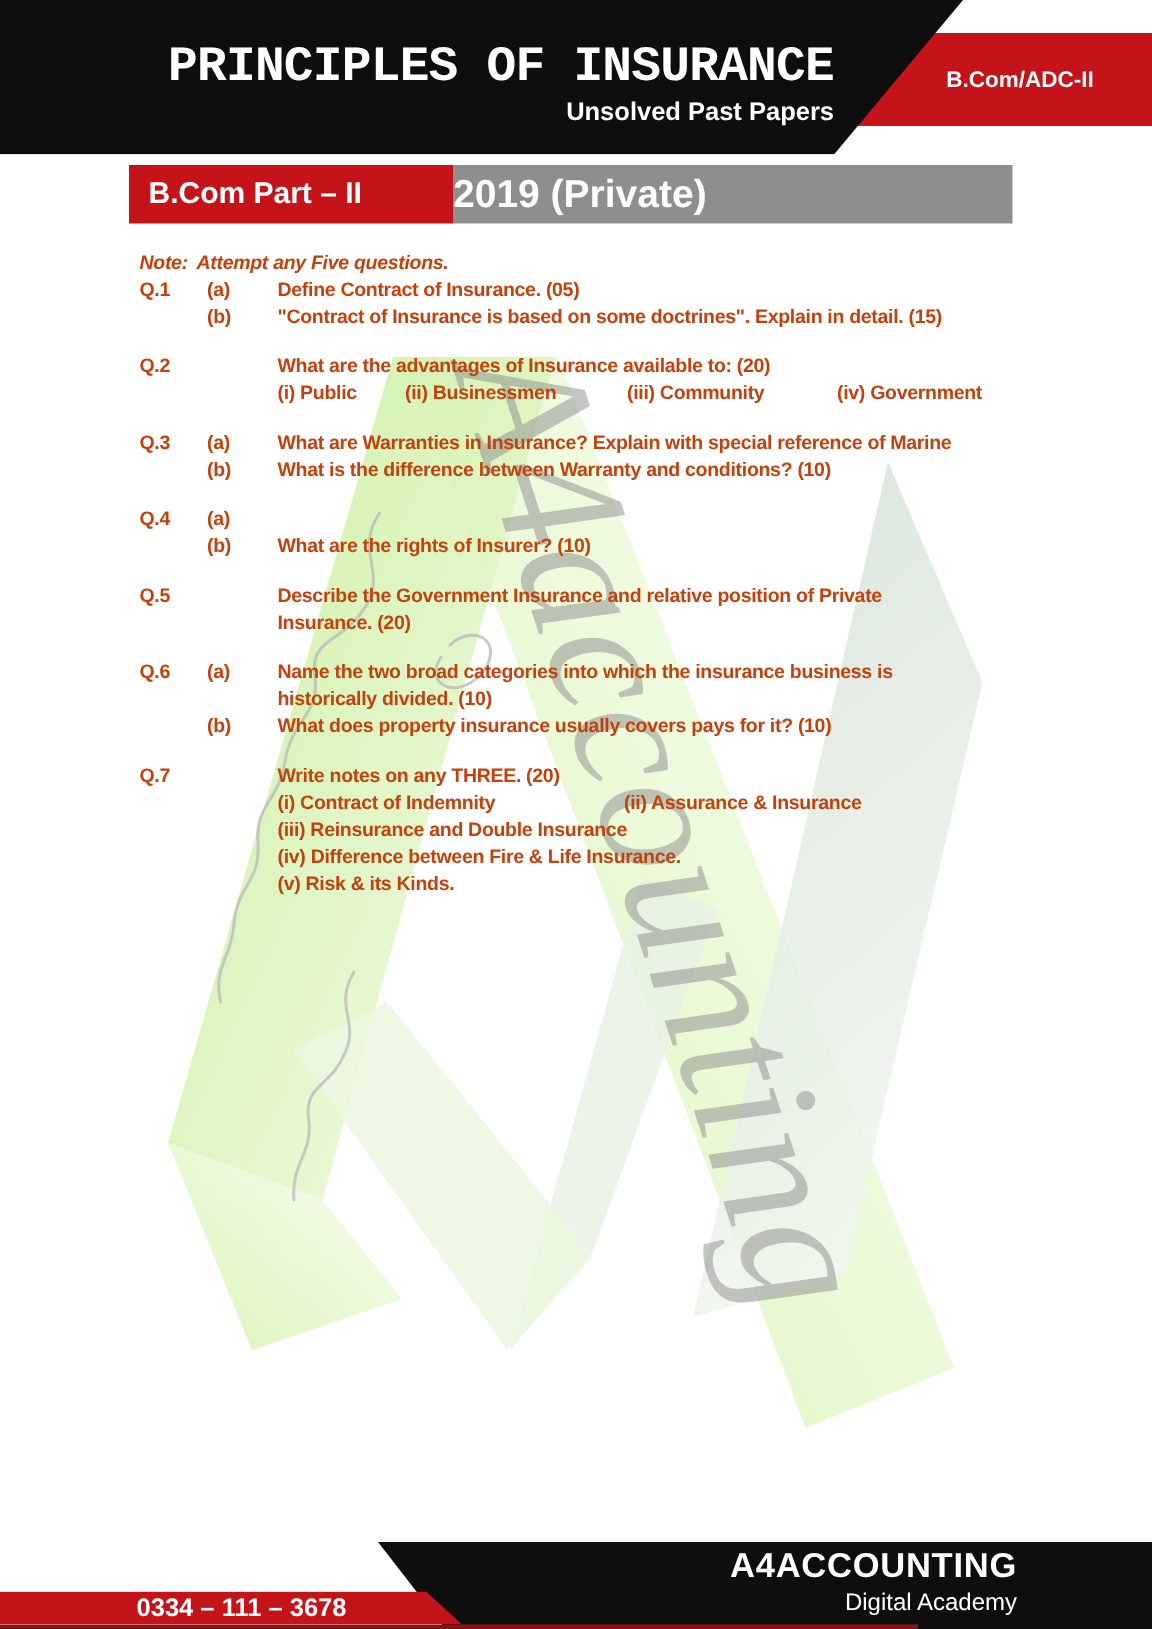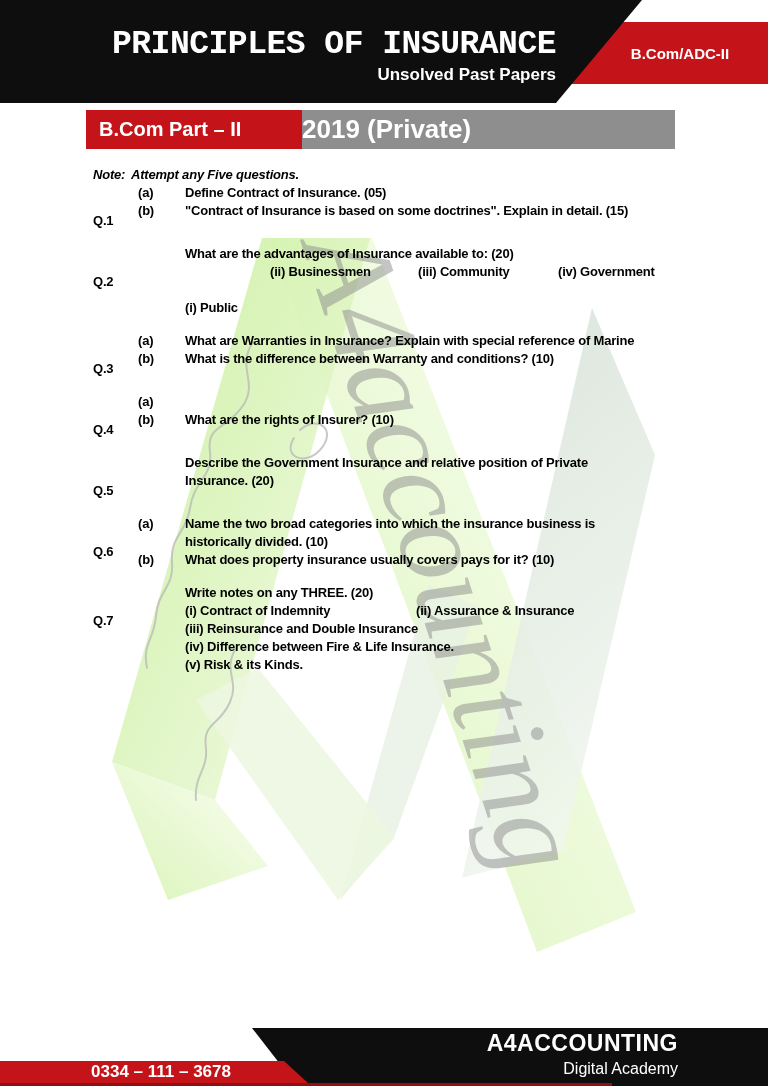--- a/index.html
+++ b/index.html
@@ -21,33 +21,33 @@
            font-weight:700;white-space:nowrap;line-height:1;}
 
   .part-box{position:absolute;left:86px;top:110px;width:216px;height:39px;background:#c41319;
             z-index:2;color:#fff;font-size:20px;font-weight:700;line-height:39px;
             padding-left:13px;box-sizing:border-box;}
   .year-bar{position:absolute;left:302px;top:110px;width:373px;height:39px;background:#8e8e8e;
             z-index:2;color:#fff;font-size:26px;font-weight:700;line-height:39px;
             text-align:left;padding-right:9px;box-sizing:border-box;}
 
   
-  .body{position:absolute;left:93px;top:166px;width:620px;z-index:2;color:#000000;
+  .body{position:absolute;left:93px;top:166px;width:620px;z-index:2;color:#c2410c;
         font-size:13px;font-weight:700;letter-spacing:-0.2px;line-height:18px;}
   .note{display:flex;font-style:italic;}
   .note-label{width:38px;flex:none;}
   .q{display:flex;margin-bottom:15px;}
-  .q-no{width:45px;flex:none;margin-top:28px;}
+  .q-no{width:45px;flex:none;}
   .q-parts{flex:1;min-width:0;}
   .q-part{display:flex;}
   .q-part-label{width:47px;flex:none;}
   .q-part-text{flex:1;min-width:0;}
   .q-line{white-space:nowrap;}
   .opt-row{display:flex;white-space:nowrap;}
-  .w85{width:85px;flex:none;margin-top:36px;}
+  .w85{width:85px;flex:none;}
   .w148{width:148px;flex:none;}
   .w140{width:140px;flex:none;}
   .w231{width:231px;flex:none;}
 
   
   .ftr-band{position:absolute;left:0;top:1028px;width:768px;height:58px;background:#0e0e0e;
             clip-path:polygon(252px 0,768px 0,768px 58px,297px 58px);z-index:2;}
   .ftr-strip{position:absolute;left:0;top:1083px;width:612px;height:3px;background:#8f1012;z-index:3;}
   .ftr-brand{position:absolute;right:90px;top:1031px;z-index:4;color:#fff;font-size:23px;
              font-weight:700;letter-spacing:0.5px;line-height:1.1;}

